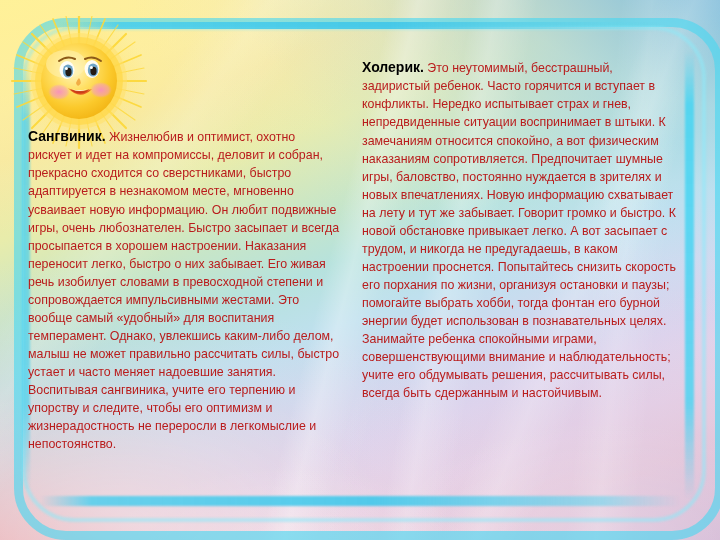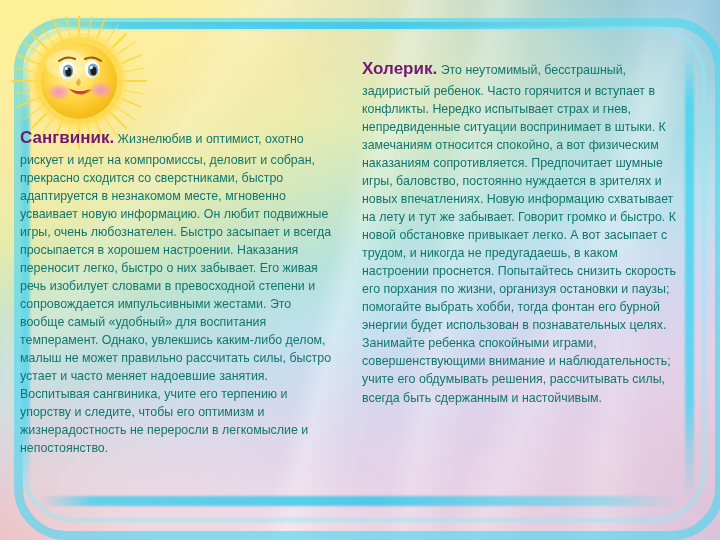--- a/index.html
+++ b/index.html
@@ -193,35 +193,35 @@
   
   .column {
     position: absolute;
     z-index: 6;
     color: #6b4d93;
     font-size: 12.4px;
     line-height: 1.455;
     text-align: left;
   }
   #column-sangvinik {
-    left: 20px;
+    left: 28px;
     top: 126px;
     width: 312px;
   }
   #column-kholerik {
     left: 362px;
     top: 57px;
     width: 322px;
   }
   .para-heading {
     font-weight: bold;
-    font-size: 17px;
-    color: #701a75;
-  }
-  .para-body { color: #0f766e; }
+    font-size: 14px;
+    color: #000000;
+  }
+  .para-body { color: #b91c1c; }
 </style>
 </head>
 <body>
 
 <div id="slide">
 
   <div class="bg-layer bg-base"></div>
   <div class="bg-layer bg-topleft"></div>
   <div class="bg-layer bg-topright"></div>
   <div class="bg-layer bg-bottomleft"></div>

